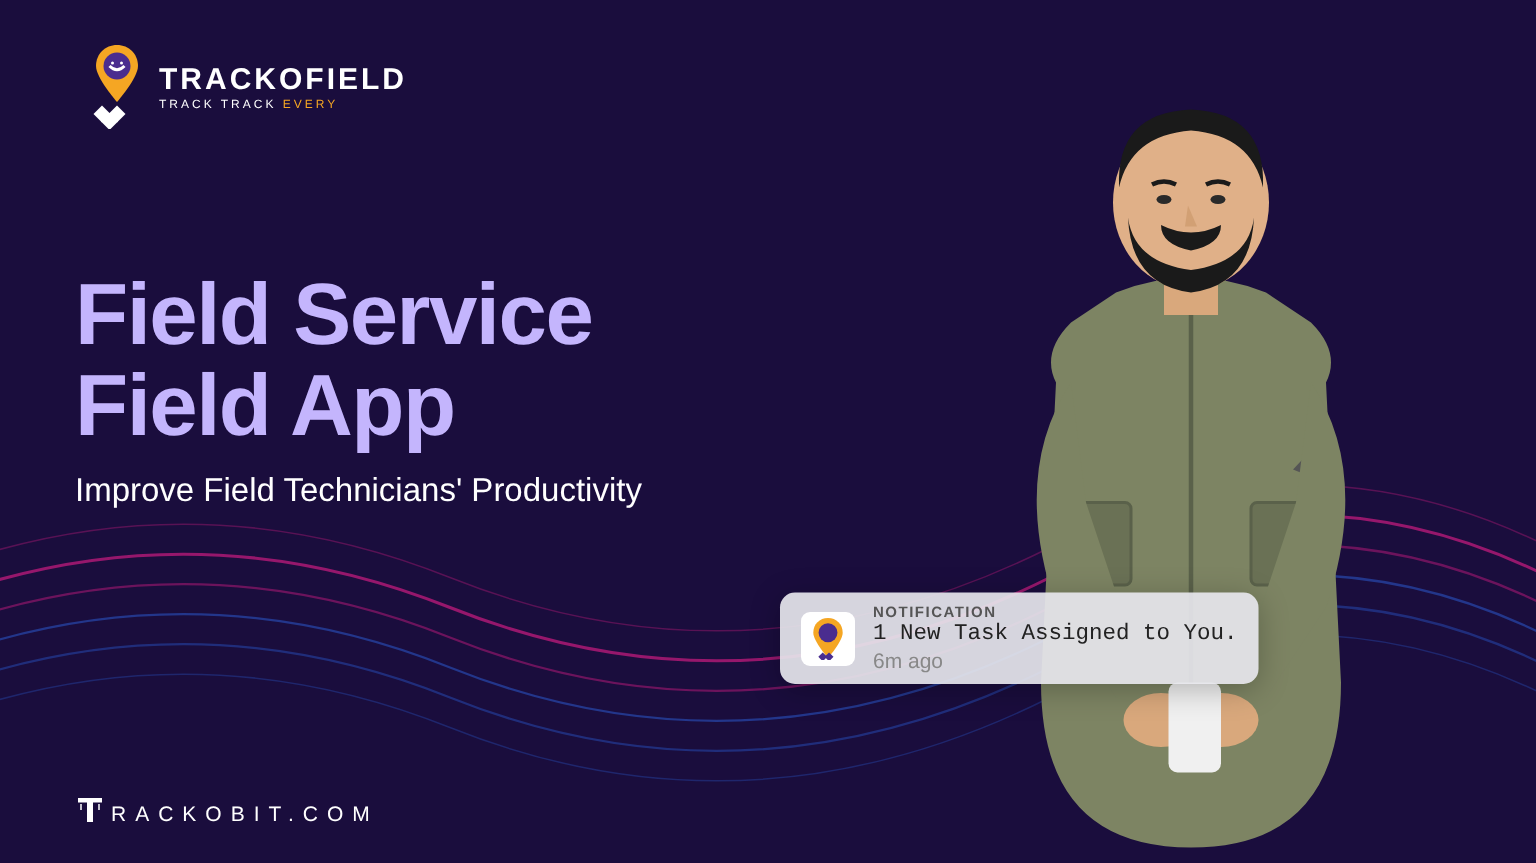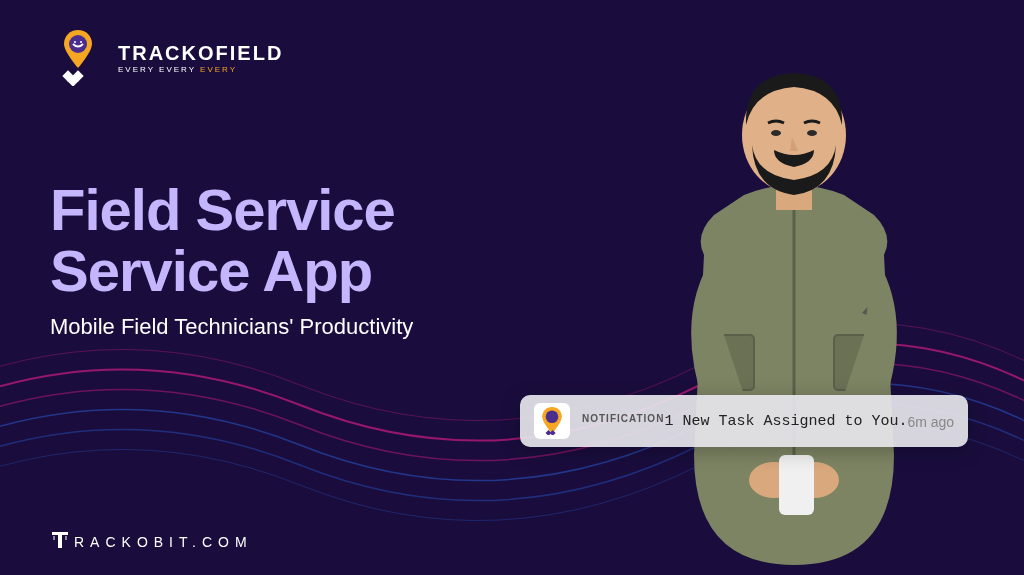--- a/index.html
+++ b/index.html
@@ -25,21 +25,21 @@
       height: 400px;
       z-index: 0;
     }
 
     .logo-container {
       position: absolute;
       top: 30px;
       left: 50px;
       display: flex;
       align-items: center;
-      gap: 12px;
+      gap: 0;
       z-index: 2;
     }
 
     .logo-mark {
       width: 56px;
       height: 56px;
       position: relative;
     }
 
     .logo-pin {
@@ -119,21 +119,21 @@
       height: 36px;
       background: #ffffff;
       border-radius: 6px;
       display: flex;
       align-items: center;
       justify-content: center;
     }
 
     .notification-text {
       display: flex;
-      flex-direction: row;
+      flex-direction: column;
     }
 
     .notification-label {
       color: #555;
       font-size: 10px;
       font-weight: 700;
       letter-spacing: 1px;
     }
 
     .notification-body {
@@ -200,31 +200,31 @@
     </svg>
     <svg class="logo-diamonds" width="40" height="20" viewBox="0 0 40 20">
       <rect x="6" y="6" width="8" height="8" transform="rotate(45 10 10)" fill="#ffffff"></rect>
       <rect x="16" y="6" width="8" height="8" transform="rotate(45 20 10)" fill="#ffffff"></rect>
       <rect x="11" y="11" width="8" height="8" transform="rotate(45 15 15)" fill="#ffffff"></rect>
     </svg>
   </div>
   <div class="logo-text">
     <div class="logo-title">TRACKOFIELD</div>
     <div class="logo-tagline">
-      <span>EVERY EVERY </span><span class="highlight">EVERY</span>
+      <span>TRACK TRACK </span><span class="highlight">EVERY</span>
     </div>
   </div>
 </div>
 
 <div class="hero">
   <div class="hero-title">
     <div>Field Service</div>
-    <div>Service App</div>
-  </div>
-  <div class="hero-subtitle">Mobile Field Technicians' Productivity</div>
+    <div>Field App</div>
+  </div>
+  <div class="hero-subtitle">Improve Field Technicians' Productivity</div>
 </div>
 
 <svg class="technician" viewBox="0 0 380 520">
 
   <path d="M100,200 Q90,180 110,160 L140,140 Q190,120 240,140 L270,160 Q290,180 280,200 L290,400 Q290,510 190,510 Q90,510 90,400 Z" fill="#7d8463"></path>
 
   <line x1="190" y1="150" x2="190" y2="420" stroke="#5a614a" stroke-width="3"></line>
 
   <rect x="230" y="280" width="50" height="55" rx="4" fill="#6a7155" stroke="#5a614a" stroke-width="2"></rect>
   <rect x="100" y="280" width="50" height="55" rx="4" fill="#6a7155" stroke="#5a614a" stroke-width="2"></rect>

